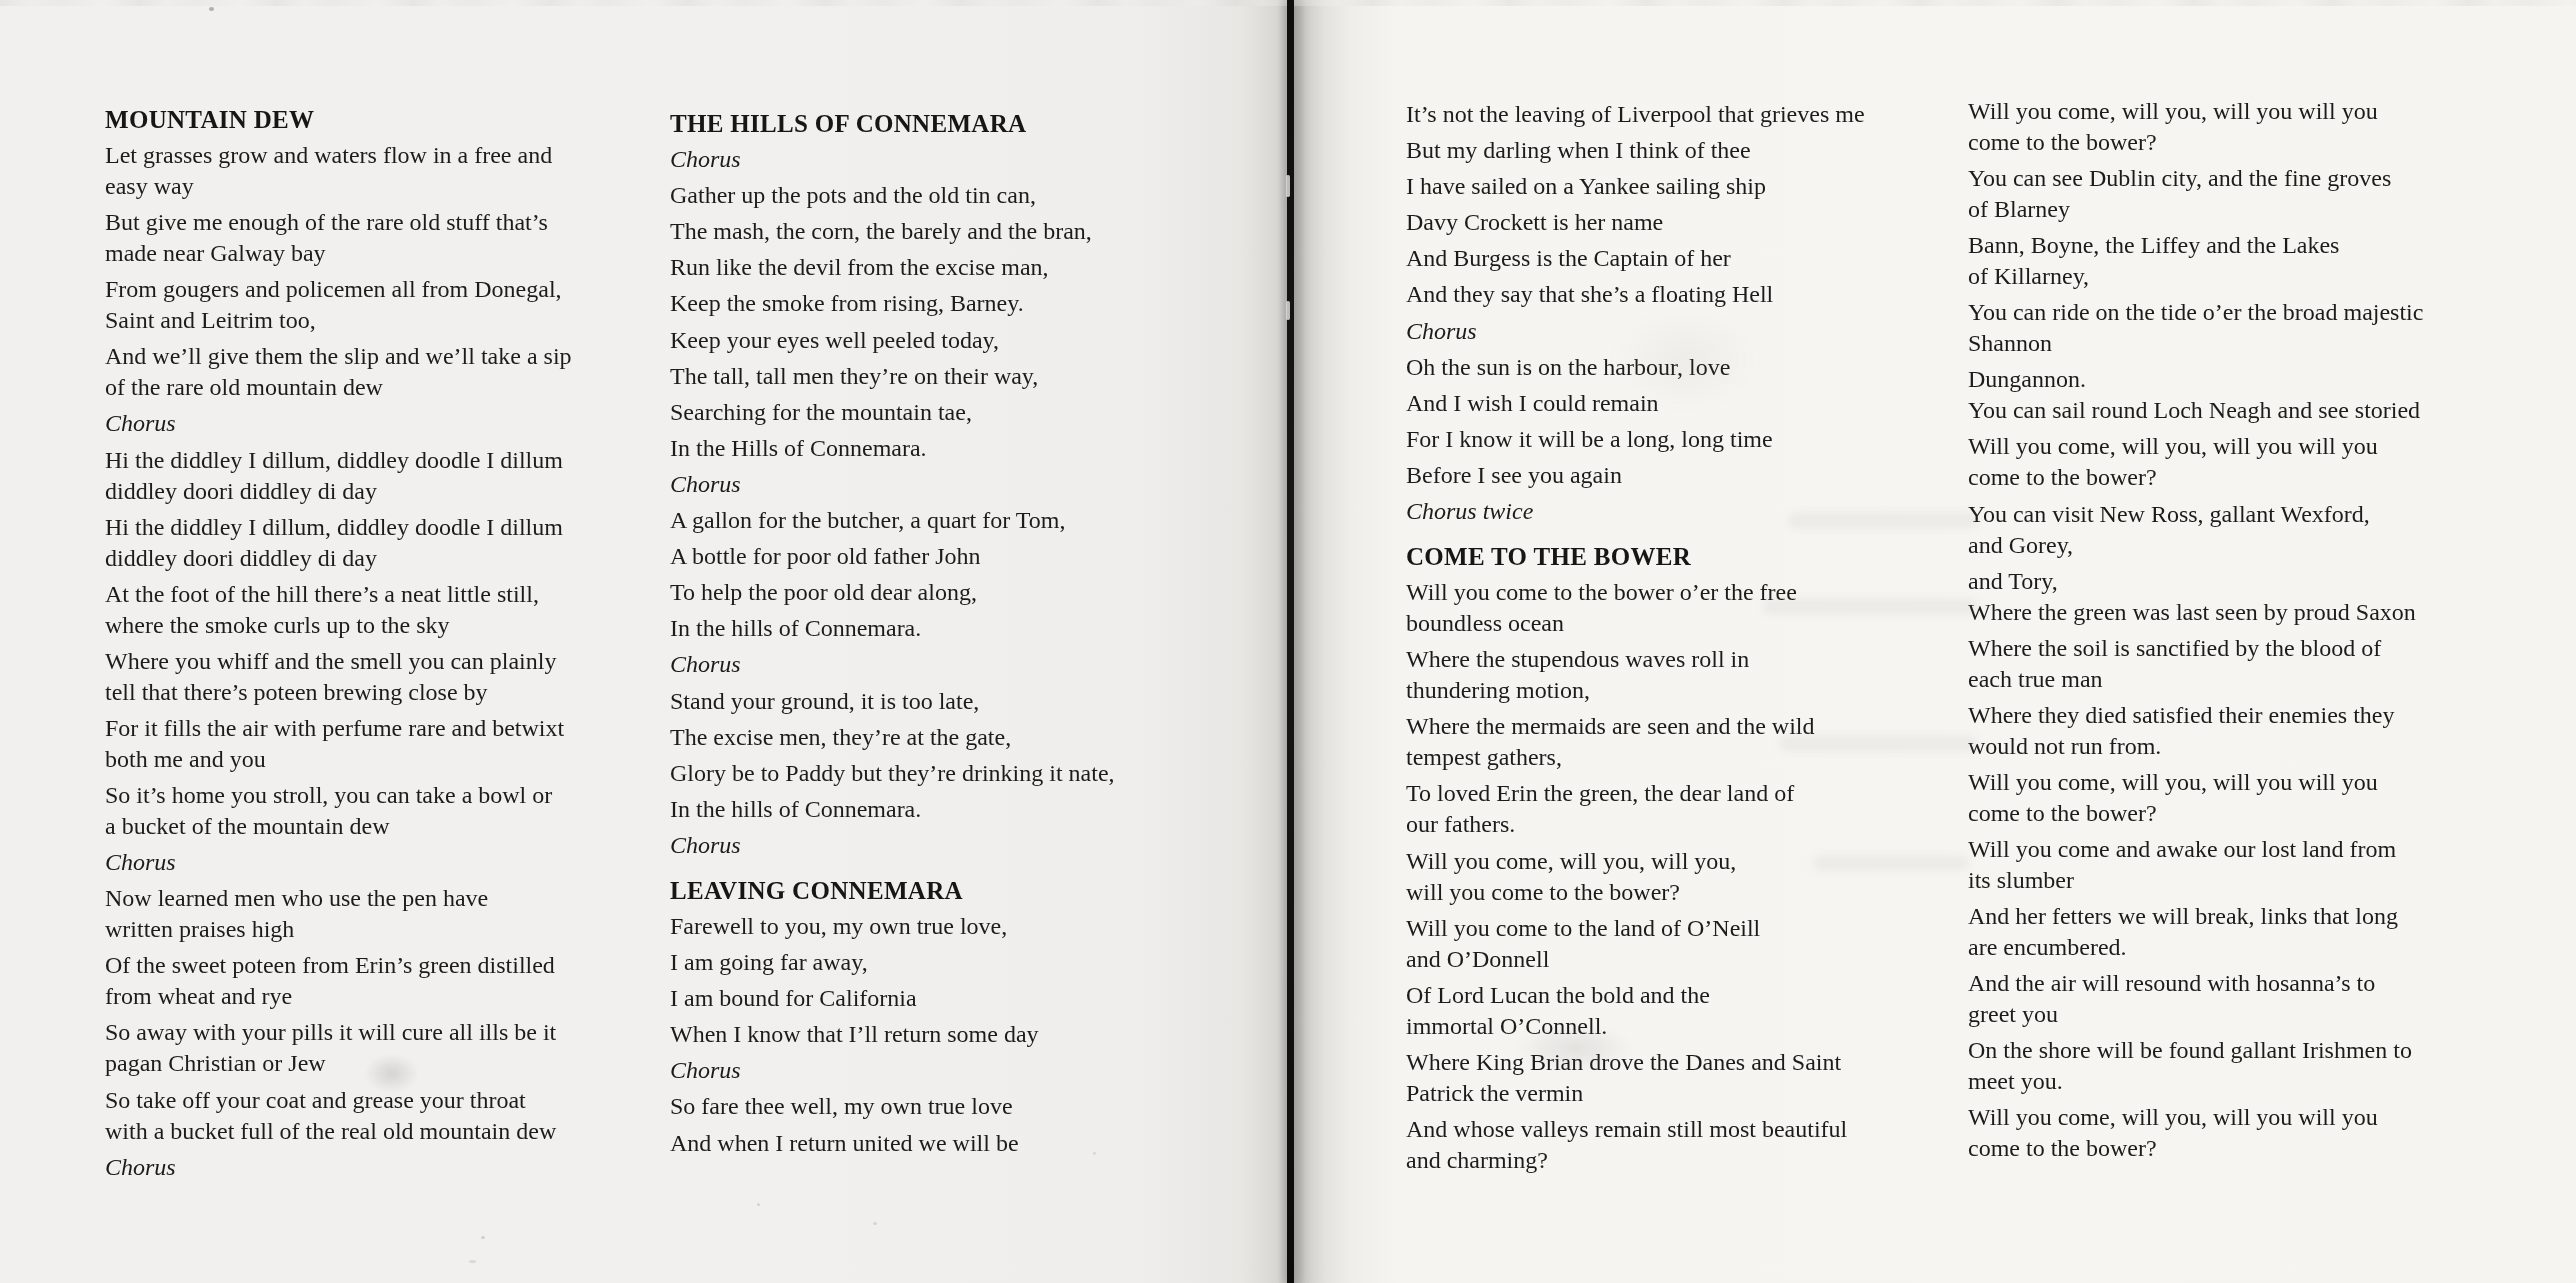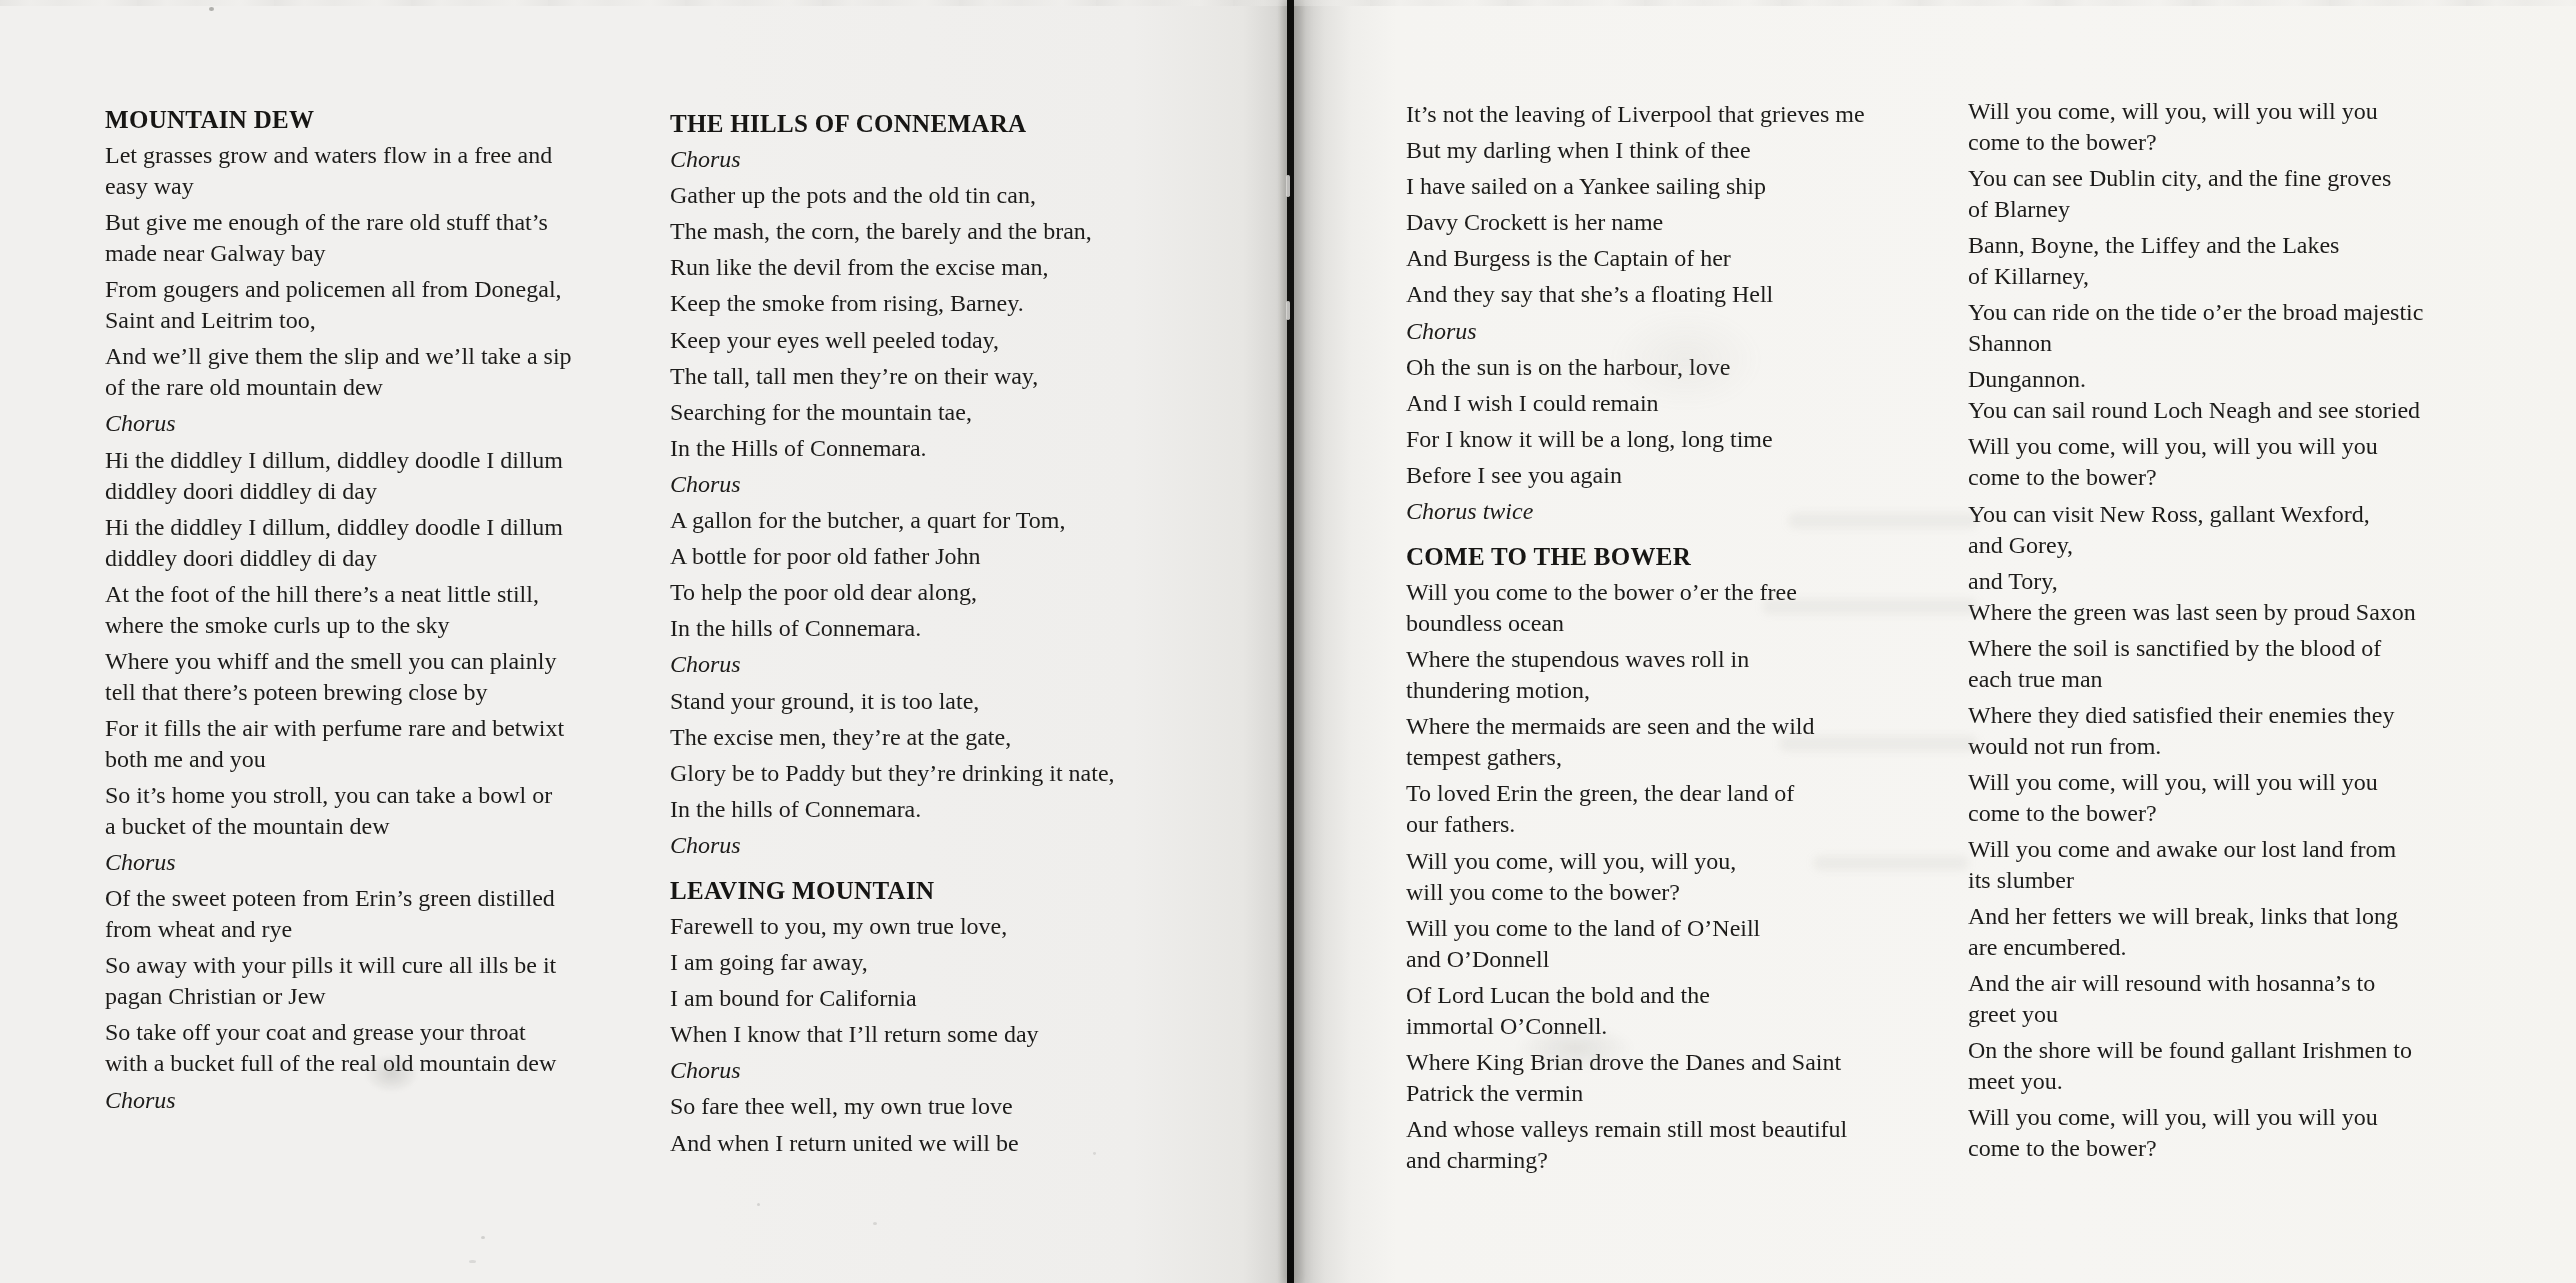--- a/index.html
+++ b/index.html
@@ -129,20 +129,24 @@
       <p class="verse">
         <span>For it fills the air with perfume rare and betwixt</span>
         <span>both me and you</span>
       </p>
       <p class="verse">
         <span>So it’s home you stroll, you can take a bowl or</span>
         <span>a bucket of the mountain dew</span>
       </p>
       <p class="chorus">Chorus</p>
       <p class="verse">
+        <span>Now learned men who use the pen have</span>
+        <span>written praises high</span>
+      </p>
+      <p class="verse">
         <span>Of the sweet poteen from Erin’s green distilled</span>
         <span>from wheat and rye</span>
       </p>
       <p class="verse">
         <span>So away with your pills it will cure all ills be it</span>
         <span>pagan Christian or Jew</span>
       </p>
       <p class="verse">
         <span>So take off your coat and grease your throat</span>
         <span>with a bucket full of the real old mountain dew</span>
@@ -196,21 +200,21 @@
       <p class="verse">
         <span>The excise men, they’re at the gate,</span>
       </p>
       <p class="verse">
         <span>Glory be to Paddy but they’re drinking it nate,</span>
       </p>
       <p class="verse">
         <span>In the hills of Connemara.</span>
       </p>
       <p class="chorus">Chorus</p>
-      <p class="title">LEAVING MOUNTAIN</p>
+      <p class="title">LEAVING CONNEMARA</p>
       <p class="verse">
         <span>Farewell to you, my own true love,</span>
       </p>
       <p class="verse">
         <span>I am going far away,</span>
       </p>
       <p class="verse">
         <span>I am bound for California</span>
       </p>
       <p class="verse">

